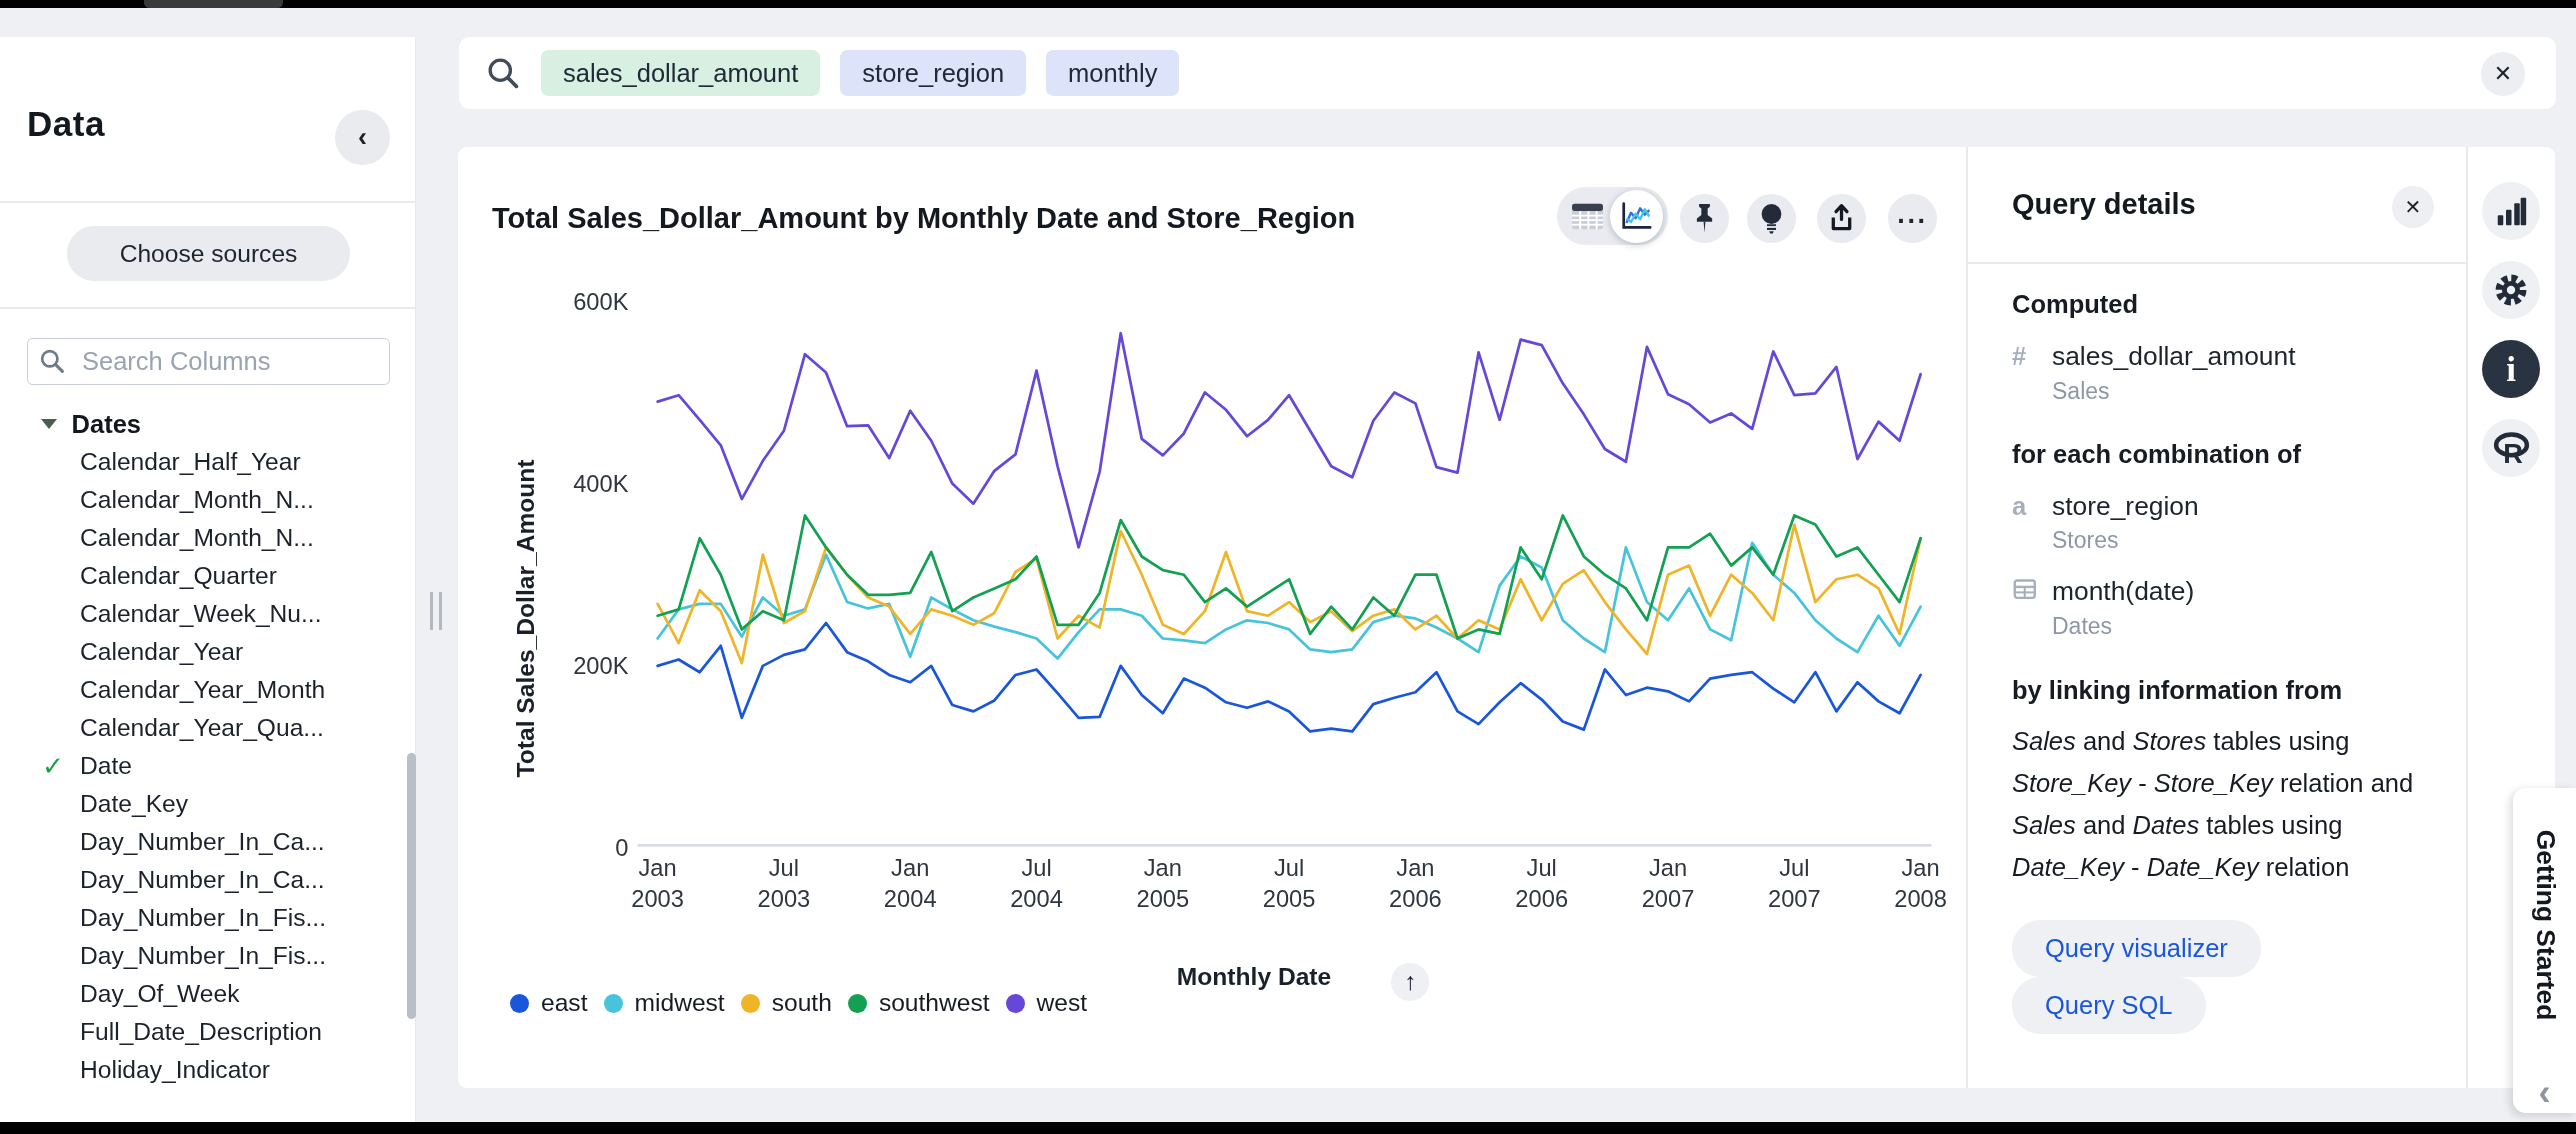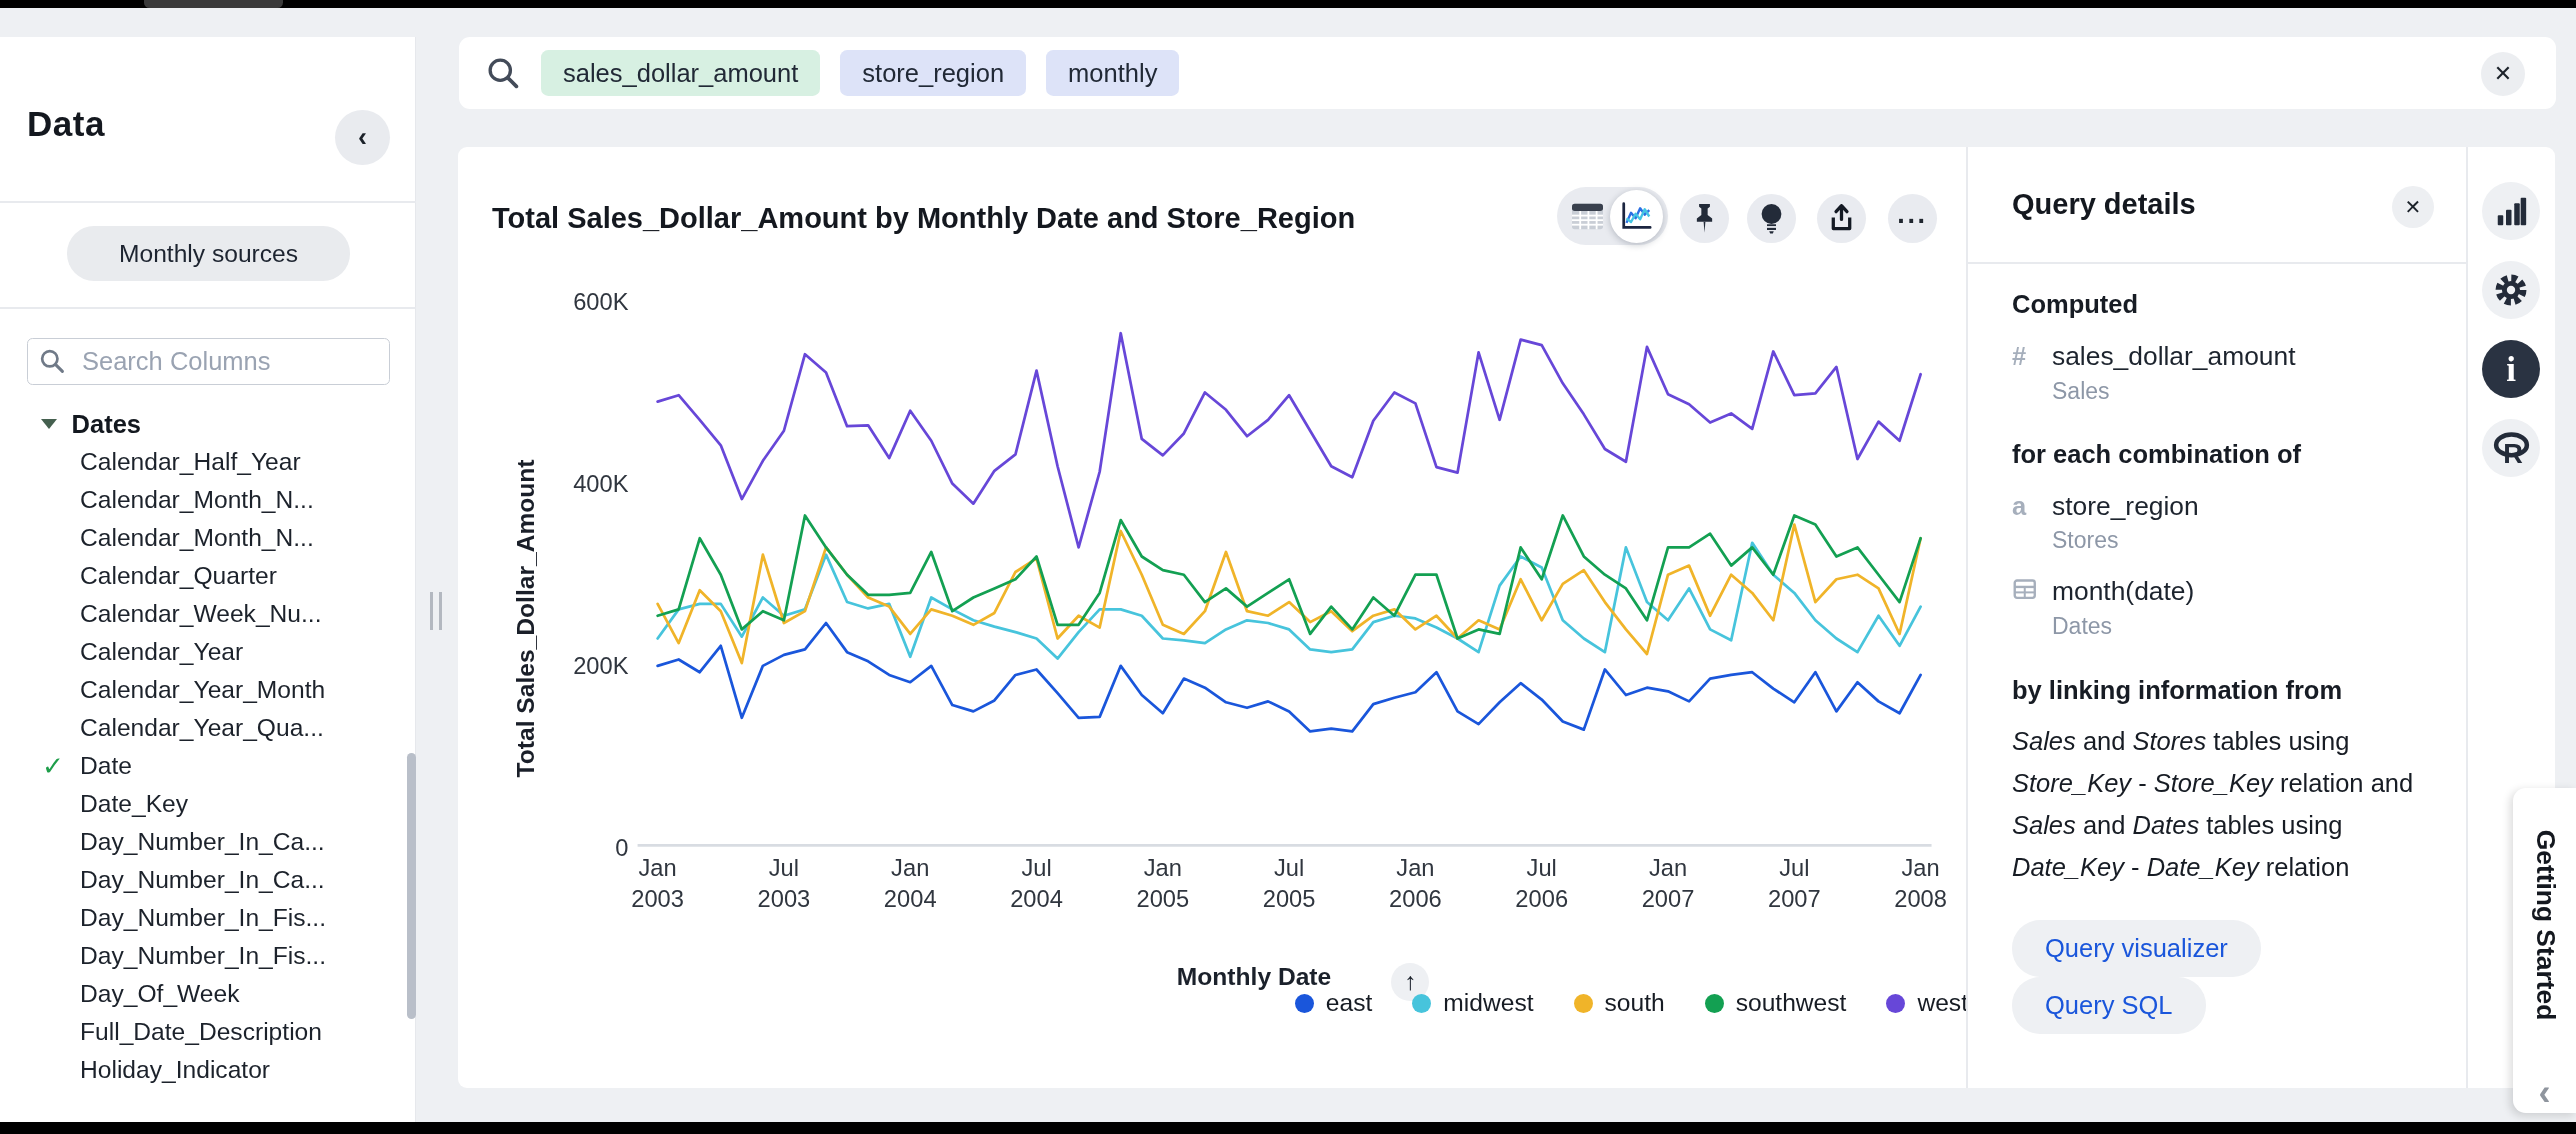--- a/index.html
+++ b/index.html
@@ -53,21 +53,21 @@
   .tb-table { position:absolute; left:1570px; top:201px; z-index:5; cursor:pointer; }
   .tb-circle { position:absolute; width:49px; height:49px; border-radius:50%; background:#e9ebf0; top:194px; display:flex; align-items:center; justify-content:center; z-index:4; cursor:pointer; }
   .tb-pin { left:1680px; } .tb-bulb { left:1747px; } .tb-share { left:1817px; } .tb-more { left:1888px; }
   .tb-more .dots { font-size:27px; letter-spacing:2.7px; color:#20262f; font-weight:bold; line-height:1; padding-bottom:9px; }
 
   #chart-svg { position:absolute; left:510px; top:273px; z-index:3; }
 
   .xdate-row { position:absolute; left:510px; top:943px; width:1458px; height:38px; display:flex; align-items:flex-start; justify-content:center; gap:60px; transform:translateX(64px); z-index:4;margin-top:20px; }
   .xdate-label { font-size:24.6px; font-weight:bold; color:#1b212b; }
   .sort-btn { width:38px; height:38px; border-radius:50%; background:#eef0f3; display:flex; align-items:center; justify-content:center; font-size:24.6px; color:#1b212b; cursor:pointer; }
-  .legend { position:absolute; left:510px; top:989px; width:1458px; display:flex; justify-content:flex-end; gap:40px; z-index:4; }
+  .legend { position:absolute; left:510px; top:989px; width:1458px; display:flex; justify-content:flex-start; gap:16px; z-index:4; }
   .legend-item { display:flex; align-items:center; gap:12px; cursor:pointer; }
   .legend-dot { width:19px; height:19px; border-radius:50%; }
   .legend-label { font-size:24.6px; color:#171c24; }
 
   
   .q-divider-l { position:absolute; left:1966px; top:147px; width:1.8px; height:941px; background:#e8eaee; z-index:4; }
   .q-divider-r { position:absolute; left:2466px; top:147px; width:1.8px; height:941px; background:#e8eaee; z-index:4; }
   .q-title { position:absolute; left:2012px; top:188px; font-size:29px; font-weight:600; color:#14181f; z-index:4; }
   .q-close { position:absolute; left:2392px; top:186px; width:42px; height:42px; border-radius:50%; background:#edeff2; display:flex; align-items:center; justify-content:center; font-size:20px; font-weight:bold; color:#1b2129; z-index:4; cursor:pointer; }
   .q-div-top { position:absolute; left:1968px; top:262px; width:498px; height:1.8px; background:#e8eaee; z-index:4; }
@@ -104,21 +104,21 @@
   </div>
 <div class="bottombar"></div>
 
 <aside class="sidebar">
   <div class="sb-title">Data</div>
   <div class="sb-collapse">
       <span>‹</span>
     </div>
   <div class="sb-div1"></div>
   <button class="choose-btn" style="border:none;">
-      <span>Monthly sources</span>
+      <span>Choose sources</span>
     </button>
   <div class="sb-div2"></div>
   <div class="search-box">
     <svg width="27" height="27" viewBox="0 0 30 30">
         <circle cx="12" cy="12" r="8.5" fill="none" stroke="#707a88" stroke-width="3"></circle>
         <line x1="18.5" y1="18.5" x2="26" y2="26" stroke="#707a88" stroke-width="3.4" stroke-linecap="round"></line>
       </svg>
     <input type="text" placeholder="Search Columns" style="">
   </div>
   <div class="col-list">

